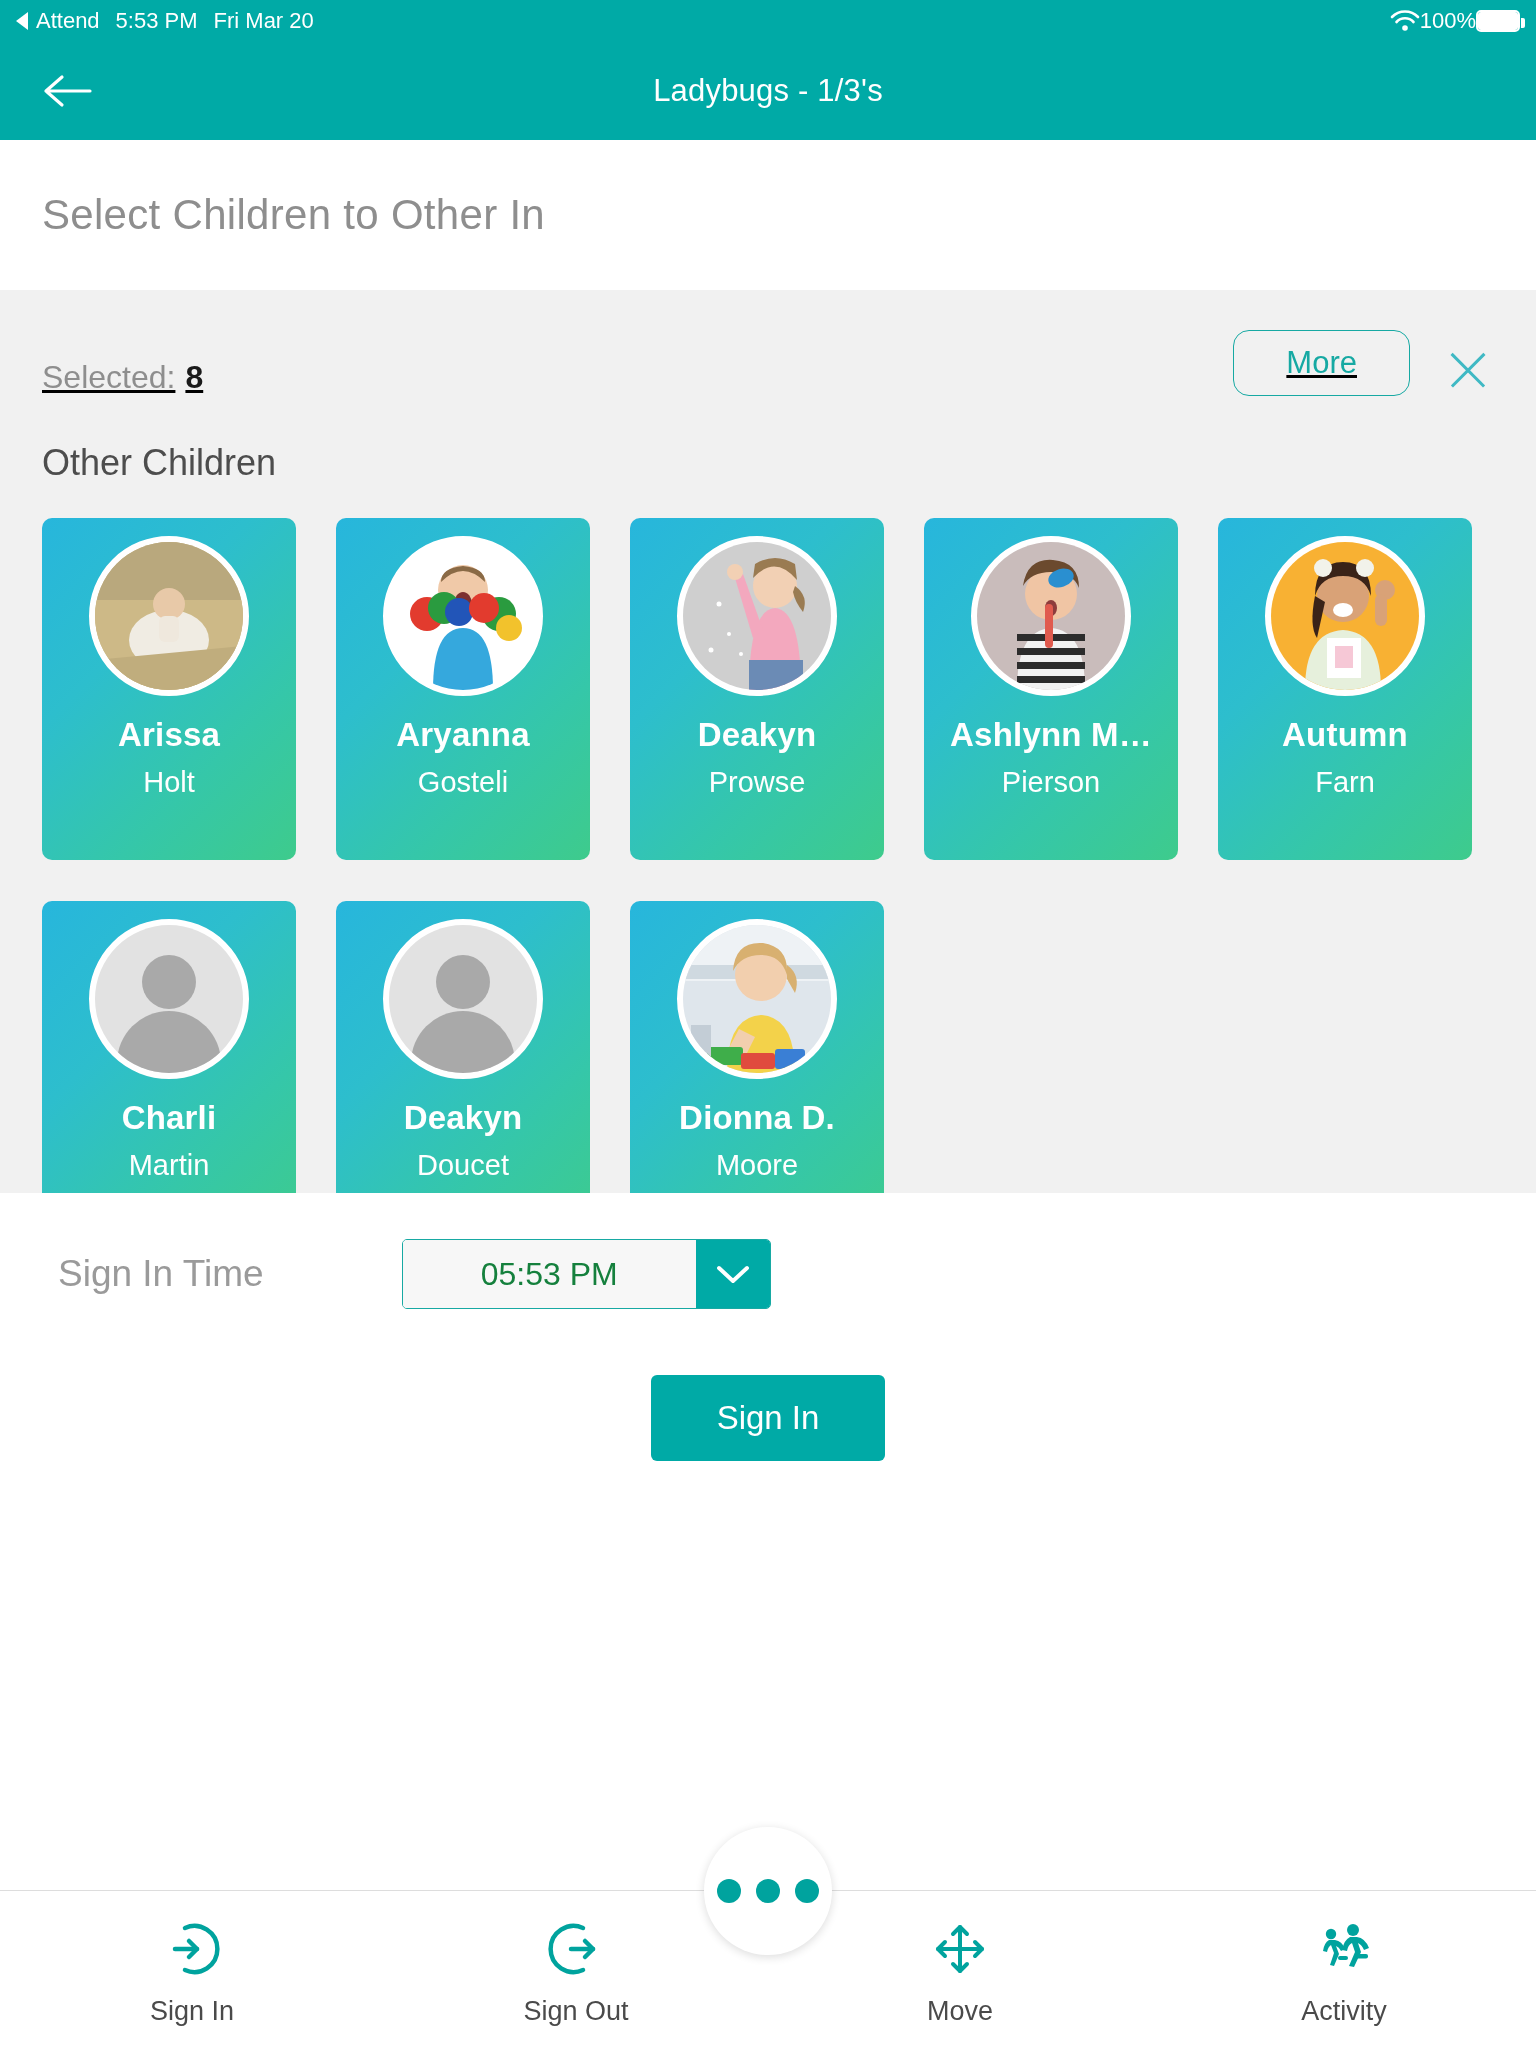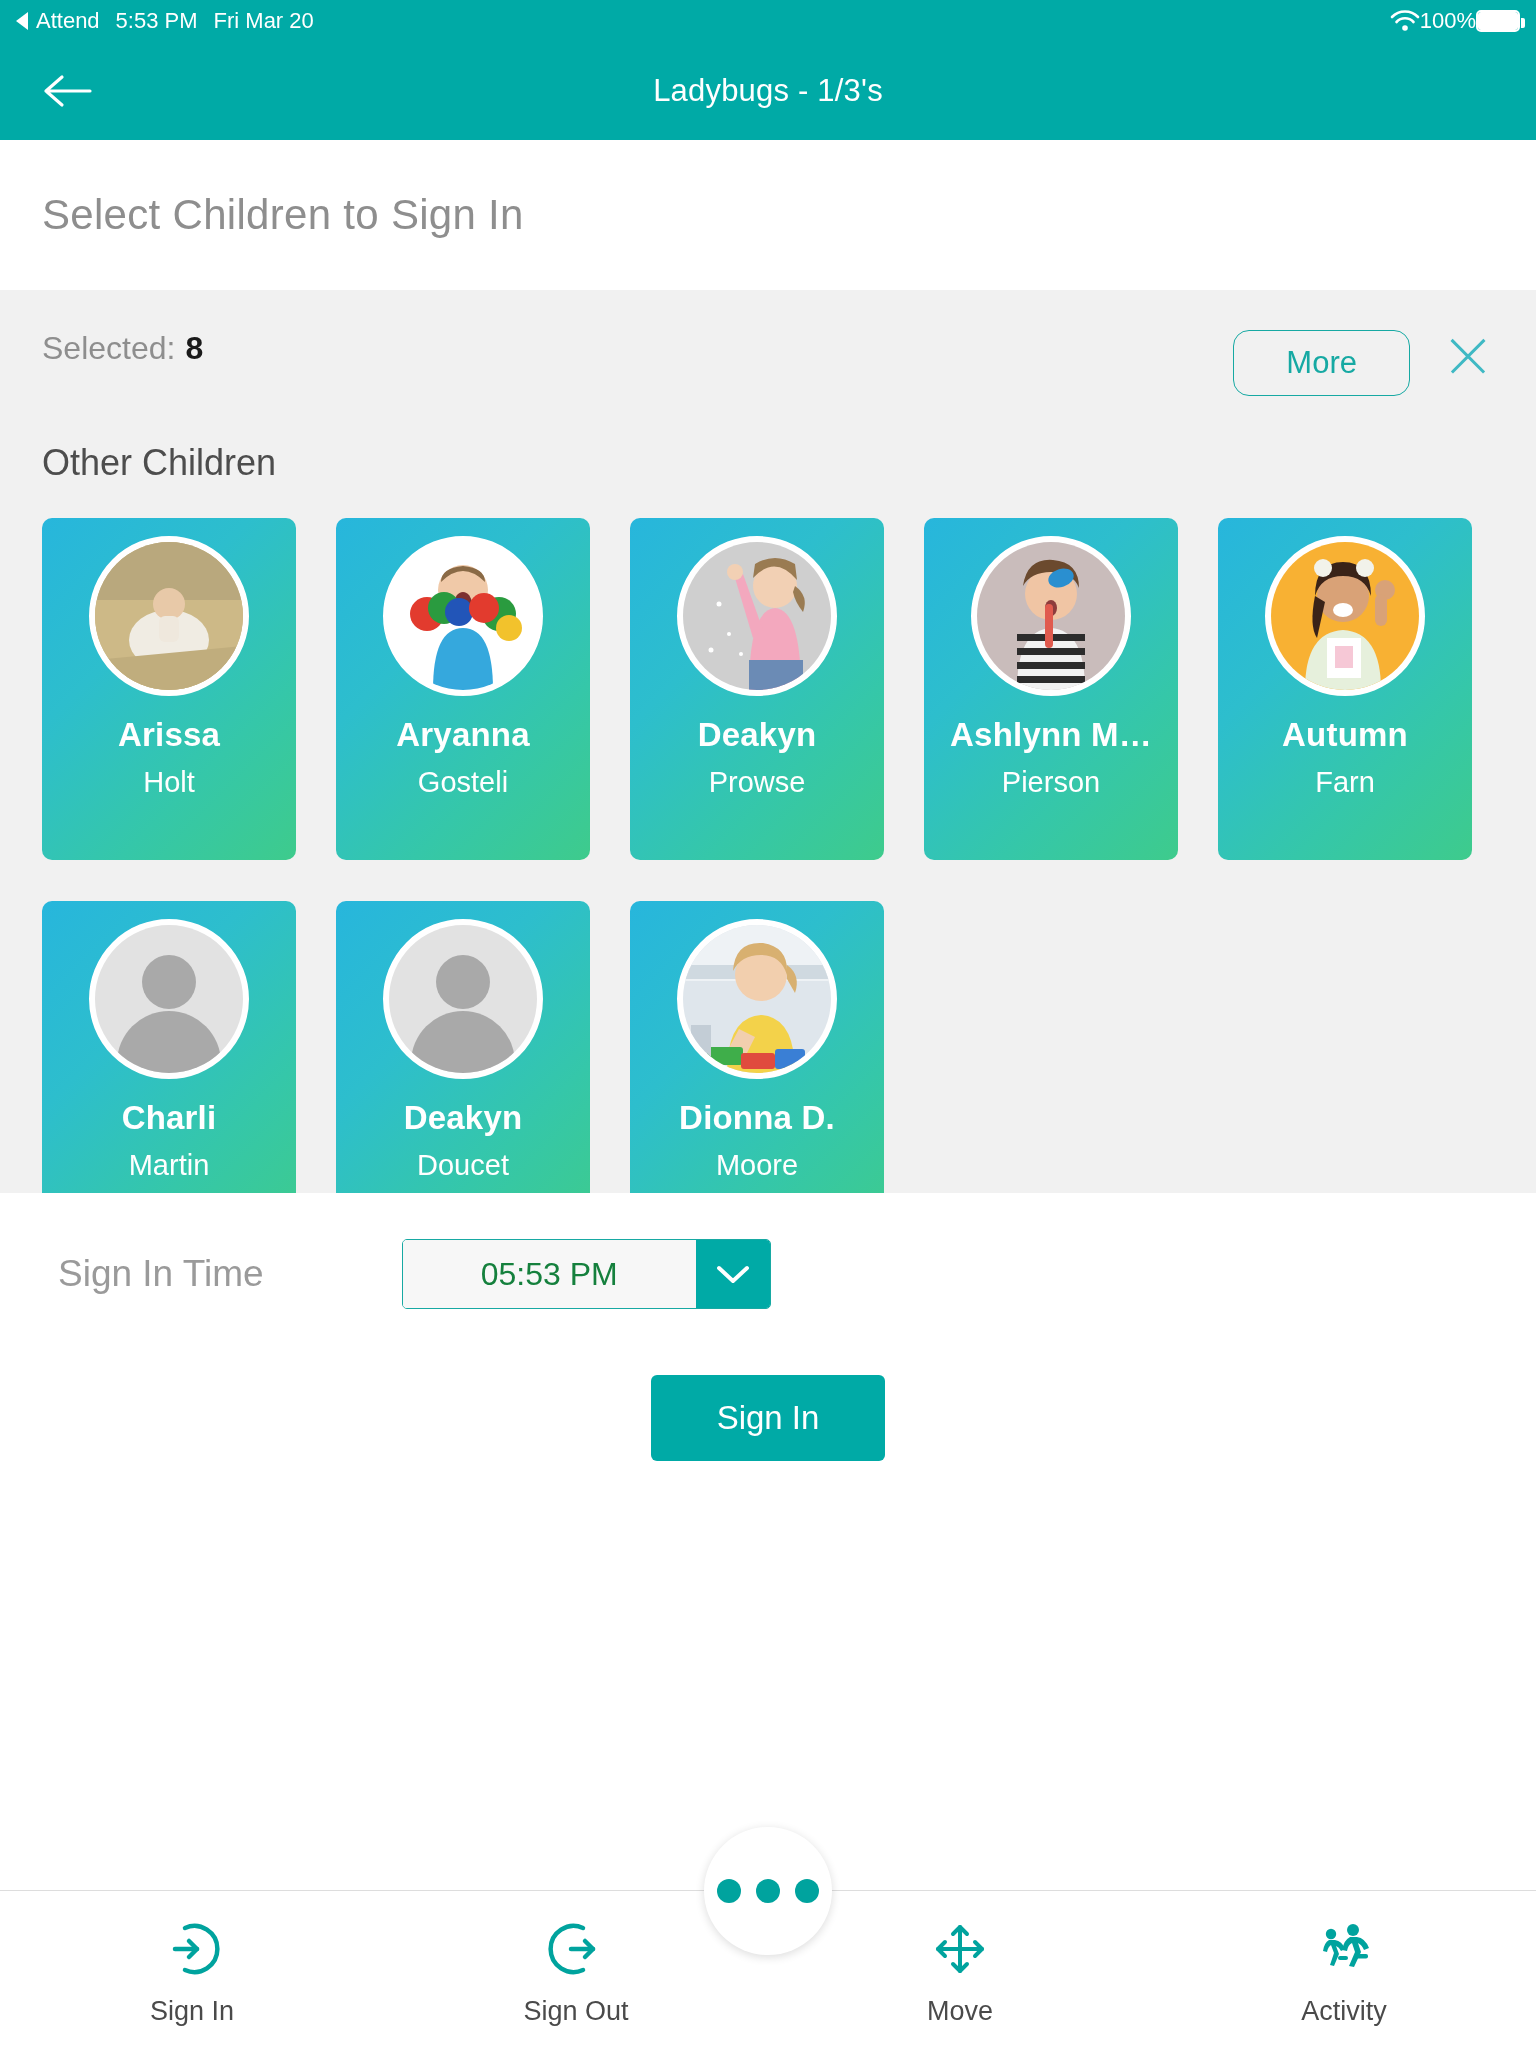--- a/index.html
+++ b/index.html
@@ -55,21 +55,21 @@
   }
   .page-heading h1{
     font-size:42px;font-weight:400;color:#8e8e8e;letter-spacing:.3px;
   }
 
   
   .panel{
     background:#f1f1f1;height:903px;position:relative;overflow:hidden;
   }
   .panel-top{
-    display:flex;align-items:flex-start;padding:40px 42px 0 42px;
+    display:flex;align-items:flex-end;padding:40px 42px 0 42px;text-decoration:underline;
   }
   .selected-label{ font-size:32px;color:#8e8e8e;font-weight:400; }
   .selected-count{ font-size:32px;color:#1a1a1a;font-weight:700;margin-left:10px; }
   .panel-top-spacer{ flex:1; }
   .more-btn{
     border:1.5px solid #16a9a3;border-radius:16px;background:transparent;
     color:#16a9a3;font-size:31px;font-family:inherit;
     padding:14px 52px;cursor:pointer;
   }
   .close-x{
@@ -191,21 +191,21 @@
 <div class="navbar">
   <div class="nav-back">
     <svg width="54" height="42" viewBox="0 0 54 42">
       <path d="M4 21 H48 M4 21 L20 7 M4 21 L20 35" stroke="#fff" stroke-width="3.2" fill="none" stroke-linecap="round" stroke-linejoin="round"></path>
     </svg>
   </div>
   <div class="nav-title">Ladybugs - 1/3's</div>
 </div>
 
 <div class="page-heading">
-  <h1>Select Children to Sign In</h1>
+  <h1>Select Children to Other In</h1>
 </div>
 
 <div class="panel">
 
   <div class="panel-top">
     <span class="selected-label">Selected:</span>
     <span class="selected-count">8</span>
     <span class="panel-top-spacer"></span>
     <button class="more-btn">More</button>
     <span class="close-x"></span>

